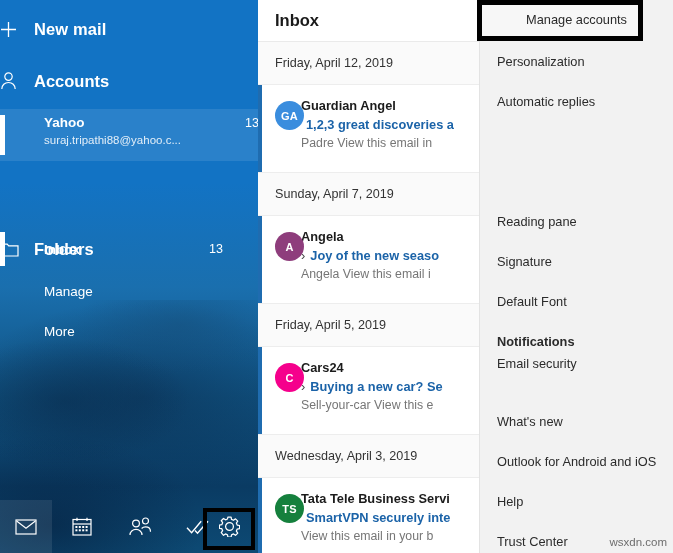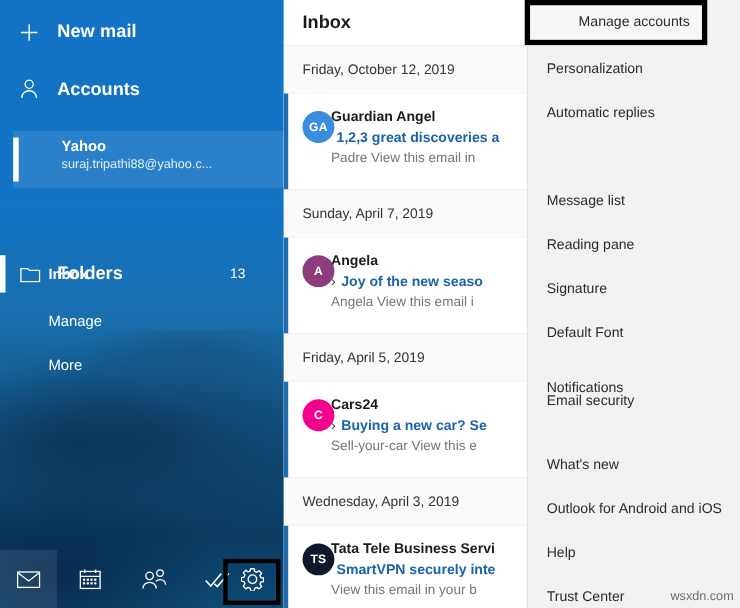--- a/index.html
+++ b/index.html
@@ -23,42 +23,41 @@
   #sidebar::after{
     content:""; position:absolute; left:0; right:0; top:300px; height:253px;
     background:
       radial-gradient(ellipse 150px 70px at 70% 10%, rgba(22,80,125,0.55), rgba(0,0,0,0) 70%),
       radial-gradient(ellipse 180px 90px at 25% 40%, rgba(8,40,72,0.5), rgba(0,0,0,0) 70%);
     pointer-events:none;
   }
 
   .side-row {
     position:relative; display:flex; align-items:center;
-    color:#fff; padding-left:18px;
+    color:#fff; 
   }
   .side-ico {
     width:34px; flex:0 0 34px; display:flex; align-items:center;
     color:#fff;
   }
   .side-ico svg { display:block; }
 
   #new-mail { top:10px; height:38px; }
   #new-mail .lbl { font-size:16.5px; font-weight:600; letter-spacing:.1px; }
 
   #accounts-hdr { margin-top:28px; height:30px; }
   #accounts-hdr .lbl { font-size:16.5px; font-weight:600; }
 
   .sel-bar {
     position:absolute; left:0; width:5px; background:#fff;
   }
 
   #yahoo-item {
-    position:absolute; left:12px; top:109px; width:294px; height:52px;
+    position:absolute; left:0; top:109px; width:294px; height:52px;
     background:rgba(255,255,255,0.10);
-    margin-top:10px;
   }
   #yahoo-item .name {
     position:absolute; left:44px; top:6px; font-size:13.5px; font-weight:700; color:#fff;
   }
   #yahoo-item .count {
     position:absolute; right:35px; top:7px; font-size:12.5px; color:#fff;
   }
   #yahoo-item .mail {
     position:absolute; left:44px; top:25px; font-size:11.5px; color:#e2eef8;
     white-space:nowrap;
@@ -267,21 +266,21 @@
   </div>
 </div>
 
 <div id="gear-hl"></div>
 
 <div id="maillist">
   <div id="list-hdr">
     <span class="t">Inbox</span>
   </div>
 
-  <div class="date-hdr">Friday, October 12, 2019</div>
+  <div class="date-hdr">Friday, April 12, 2019</div>
   <div class="mail-item">
     <span class="accent"></span>
     <span class="avatar" style="background:#3a8dde">GA</span>
     <div class="mail-txt">
       <div class="from">Guardian Angel</div>
       <div class="subj"><span class="chev"></span><span>1,2,3 great discoveries a</span></div>
       <div class="prev">Padre View this email in</div>
     </div>
   </div>
 
@@ -303,38 +302,37 @@
     <div class="mail-txt">
       <div class="from">Cars24</div>
       <div class="subj"><span class="chev">›</span><span>Buying a new car? Se</span></div>
       <div class="prev">Sell-your-car View this e</div>
     </div>
   </div>
 
   <div class="date-hdr">Wednesday, April 3, 2019</div>
   <div class="mail-item">
     <span class="accent"></span>
-    <span class="avatar" style="background:#0f172a">TS</span>
+    <span class="avatar" style="background:#15803d">TS</span>
     <div class="mail-txt">
       <div class="from">Tata Tele Business Servi</div>
       <div class="subj"><span class="chev"></span><span>SmartVPN securely inte</span></div>
       <div class="prev">View this email in your b</div>
     </div>
   </div>
 </div>
 
 <div id="settings">
   <div class="set-item" style="top:0px;"></div>
   <div class="set-item" style="top:41px;">Personalization</div>
   <div class="set-item" style="top:81px;">Automatic replies</div>
-  <div class="set-item" style="top:161px;">Message list</div>
   <div class="set-item" style="top:201px;">Reading pane</div>
   <div class="set-item" style="top:241px;">Signature</div>
   <div class="set-item" style="top:281px;">Default Font</div>
-  <div class="set-item" style="top:331px;">Notifications</div>
+  <div class="set-item" style="top:321px;font-weight:bold;">Notifications</div>
   <div class="set-item" style="top:343px;">Email security</div>
   <div class="set-item" style="top:401px;">What's new</div>
   <div class="set-item" style="top:441px;">Outlook for Android and iOS</div>
   <div class="set-item" style="top:481px;">Help</div>
   <div class="set-item" style="top:521px;">Trust Center</div>
 </div>
 
 <div id="manage-hl"></div>
 <div id="manage-lbl">Manage accounts</div>
 

